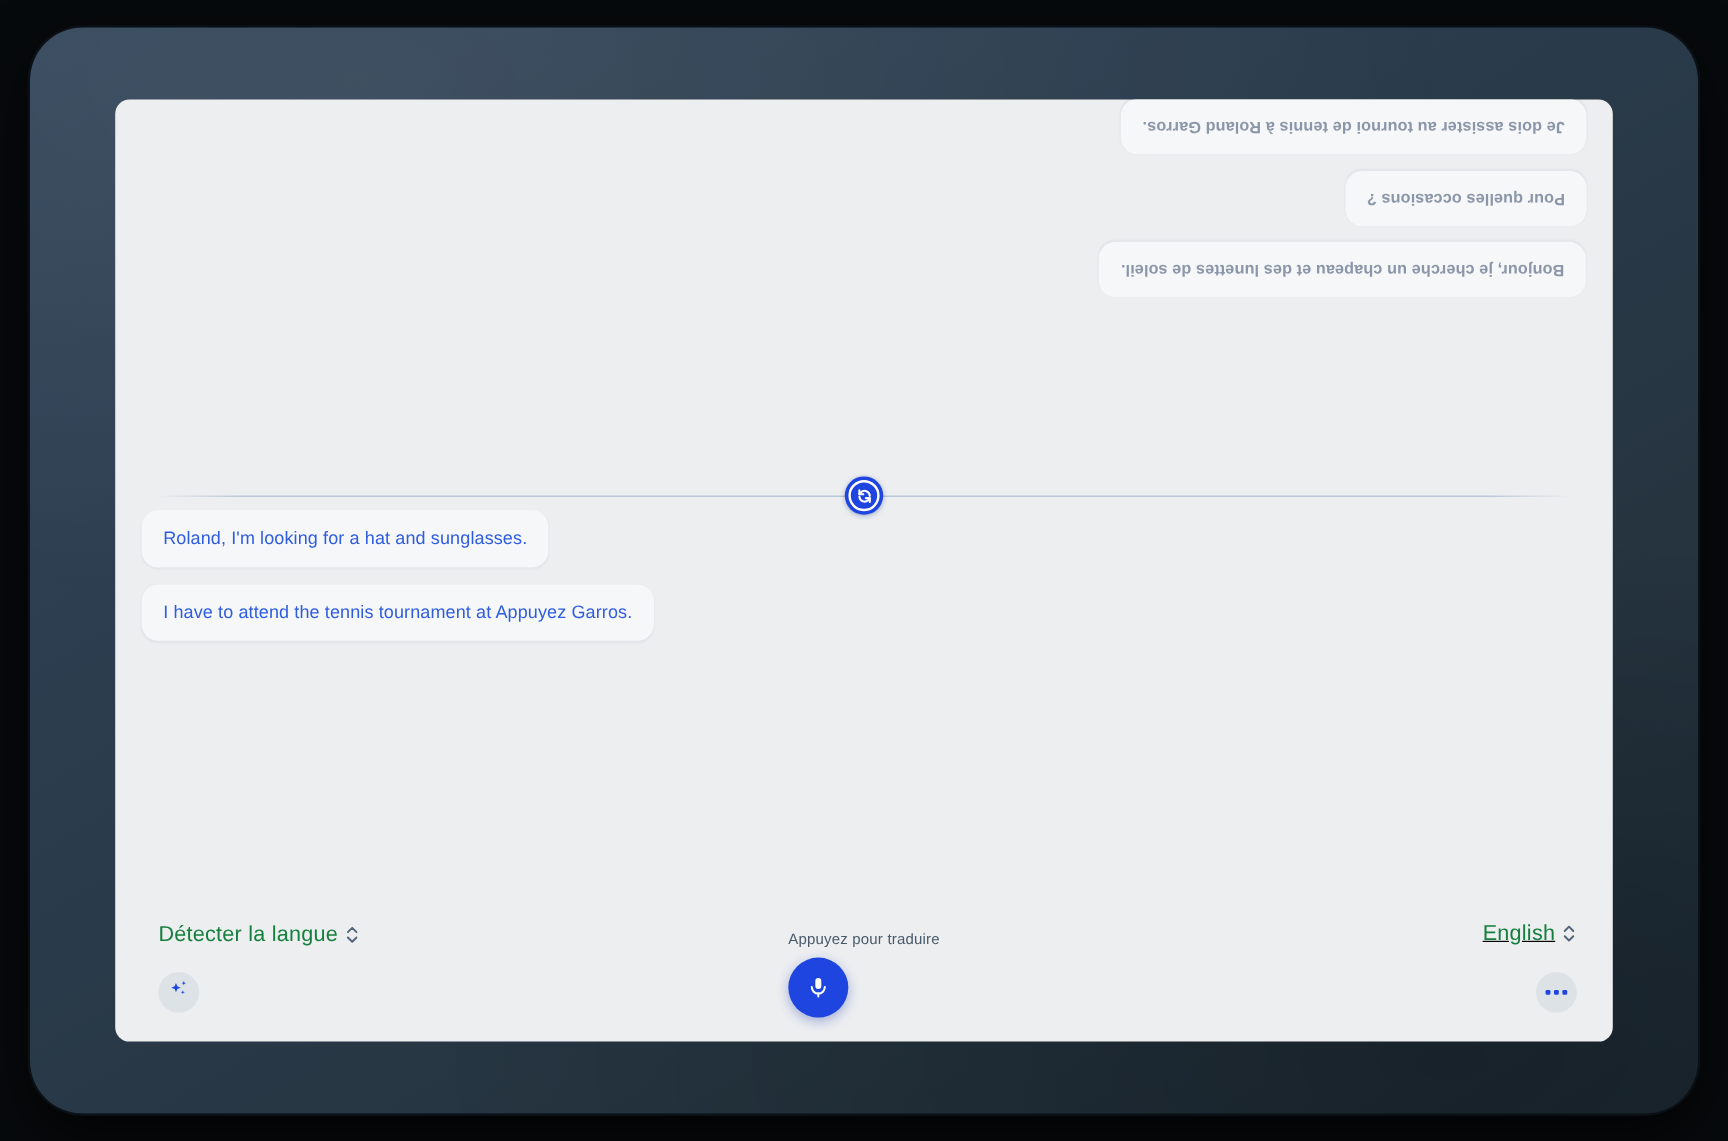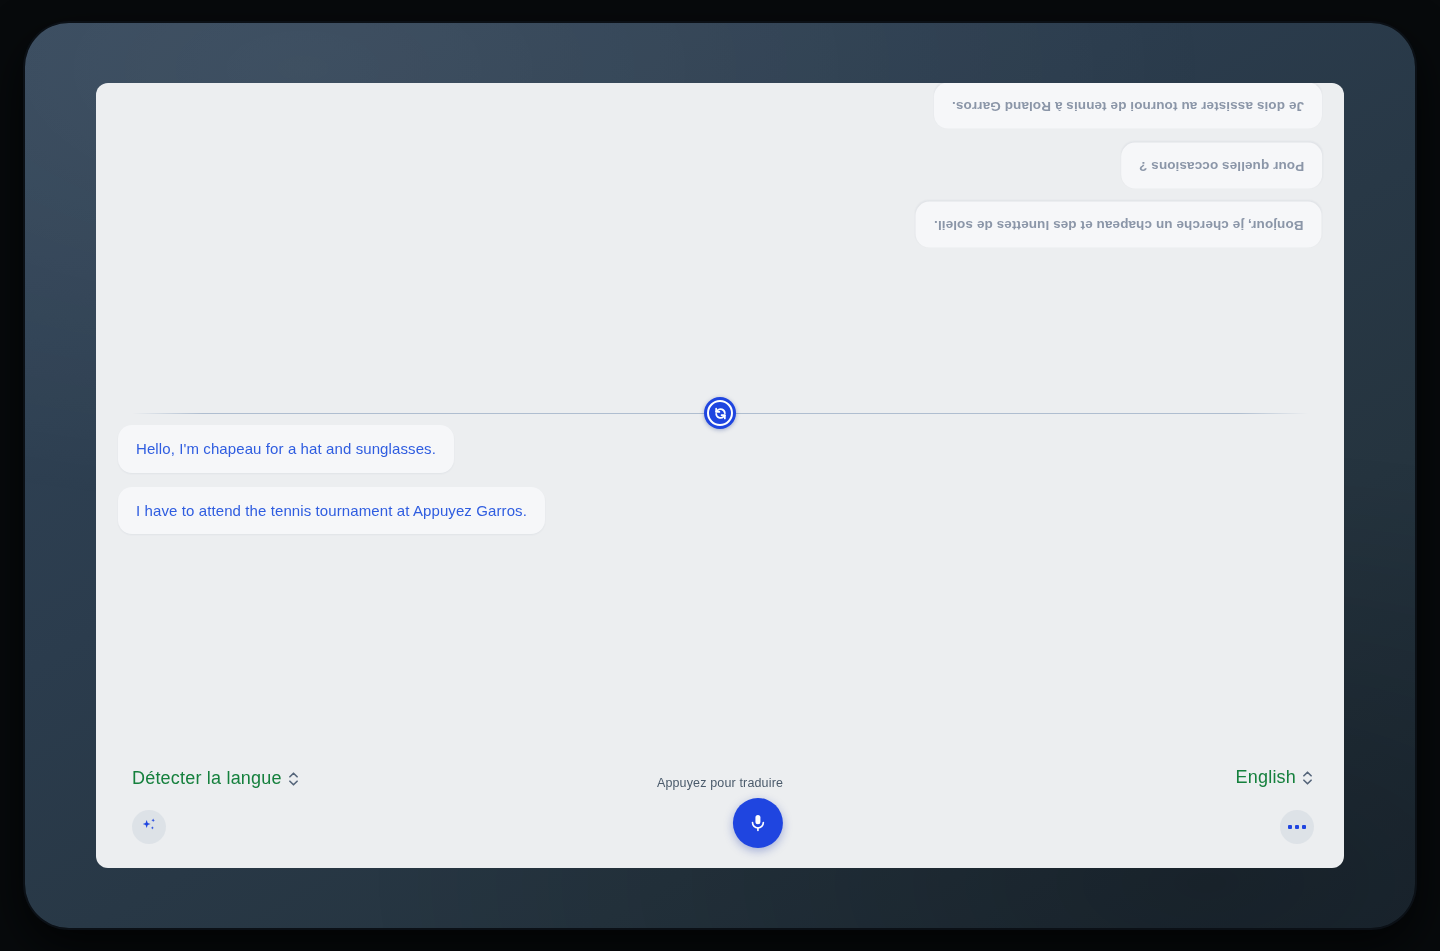--- a/index.html
+++ b/index.html
@@ -175,20 +175,21 @@
   }
 
   .lang-right {
     position: absolute;
     right: 32px;
     top: 19px;
     display: flex;
     align-items: center;
     gap: 7px;
     cursor: pointer;
+    text-decoration: underline;
   }
 
   .lang-label {
     font-size: 18px;
     color: #15803d;
     letter-spacing: .2px;
   }
 
   .chevstack {
     display: flex;
@@ -199,21 +200,21 @@
     color: #55657a;
   }
 
   .mic-area {
     position: absolute;
     left: 50%;
     transform: translateX(-50%);
     top: 28px;
     display: flex;
     flex-direction: column;
-    align-items: flex-end;
+    align-items: flex-start;
     gap: 8px;
   }
 
   .mic-caption {
     font-size: 12.5px;
     color: #4a5a6b;
     letter-spacing: .15px;
   }
 
   .mic-button {
@@ -288,21 +289,21 @@
               <path d="M20 11.5a8 8 0 0 0-13.7-5.3L4 8.5"></path>
               <polyline points="4,3 4,9 10,9"></polyline>
               <path d="M4 12.5a8 8 0 0 0 13.7 5.3L20 15.5"></path>
               <polyline points="20,21 20,15 14,15"></polyline>
             </svg>
           </span>
         </div>
 
         <div class="pane pane-local">
           <div class="bubble-row left">
-            <div class="bubble local">Hello, I'm chapeau for a hat and sunglasses.</div>
+            <div class="bubble local">Roland, I'm looking for a hat and sunglasses.</div>
           </div>
           <div class="bubble-row left">
             <div class="bubble local">I have to attend the tennis tournament at Appuyez Garros.</div>
           </div>
         </div>
 
       </div>
 
       <div class="bottom-bar">
 

